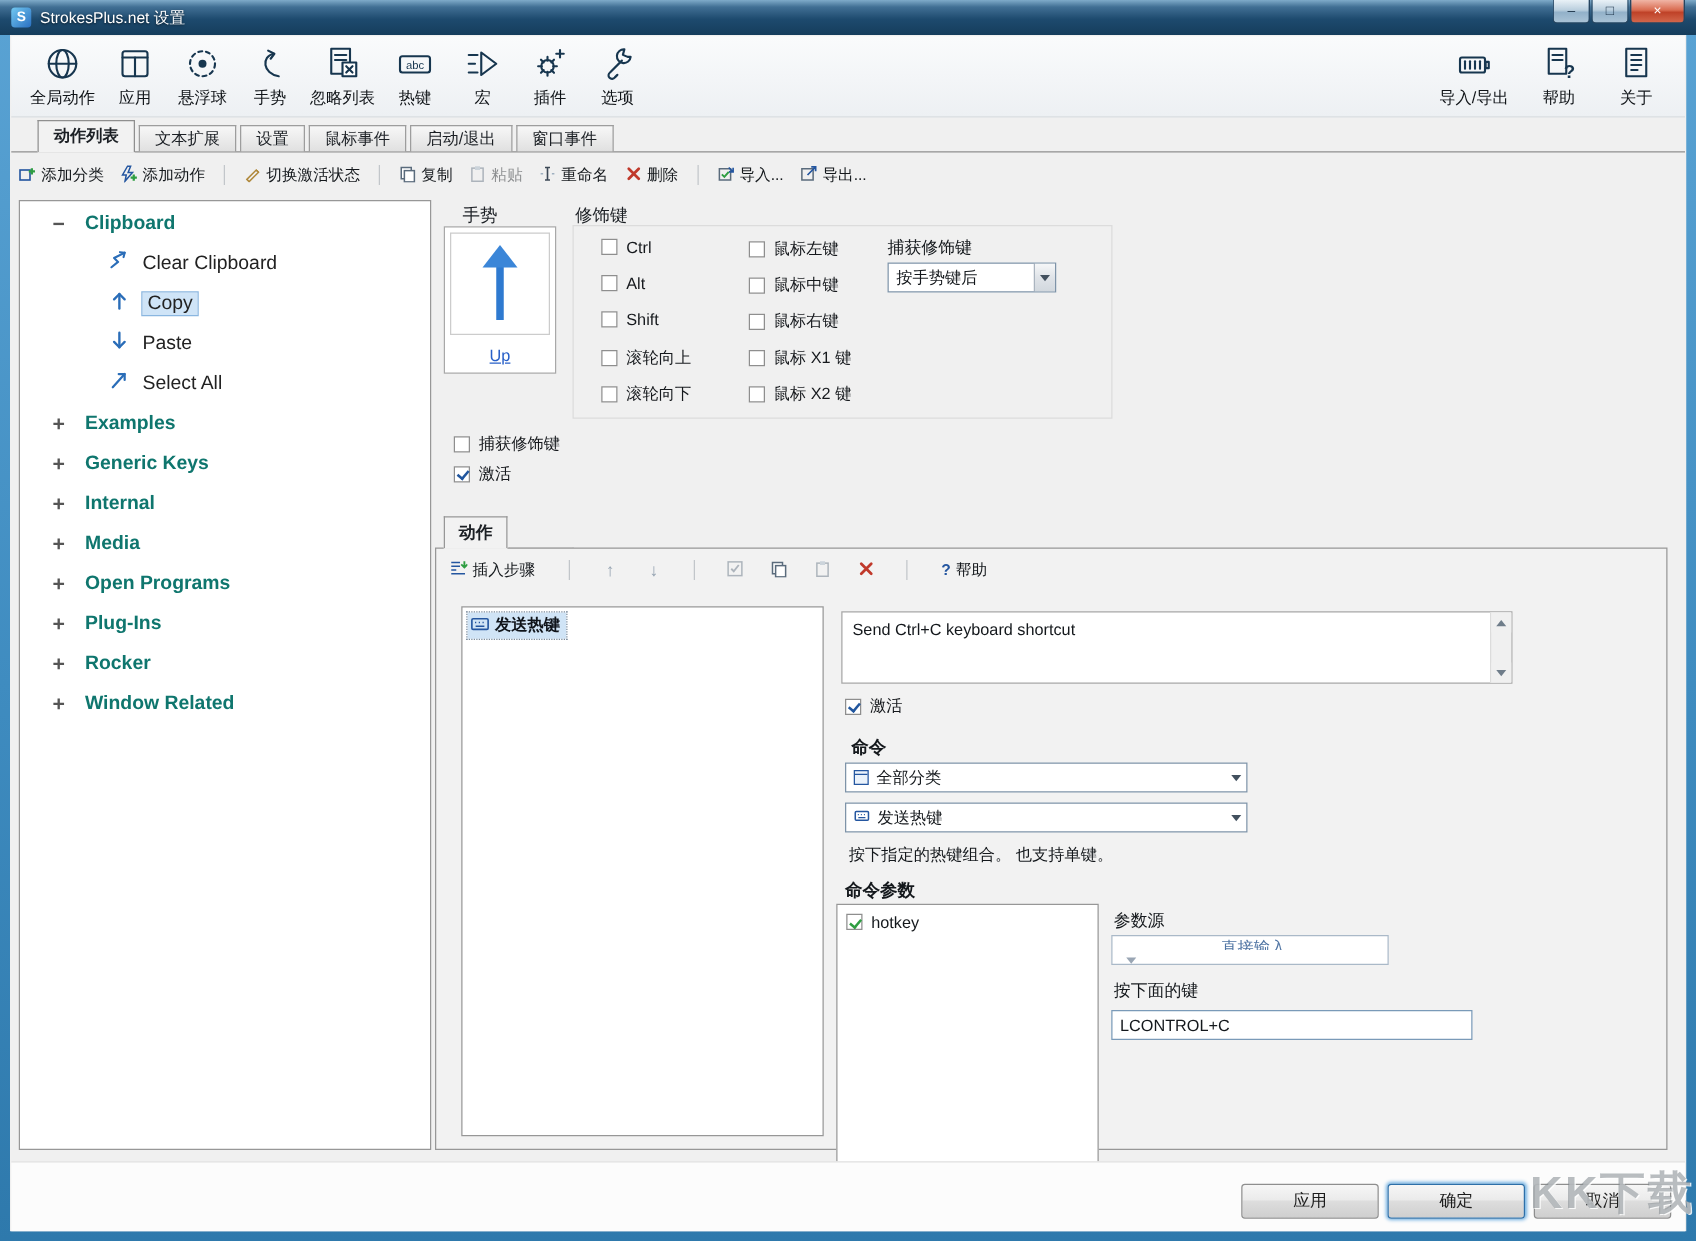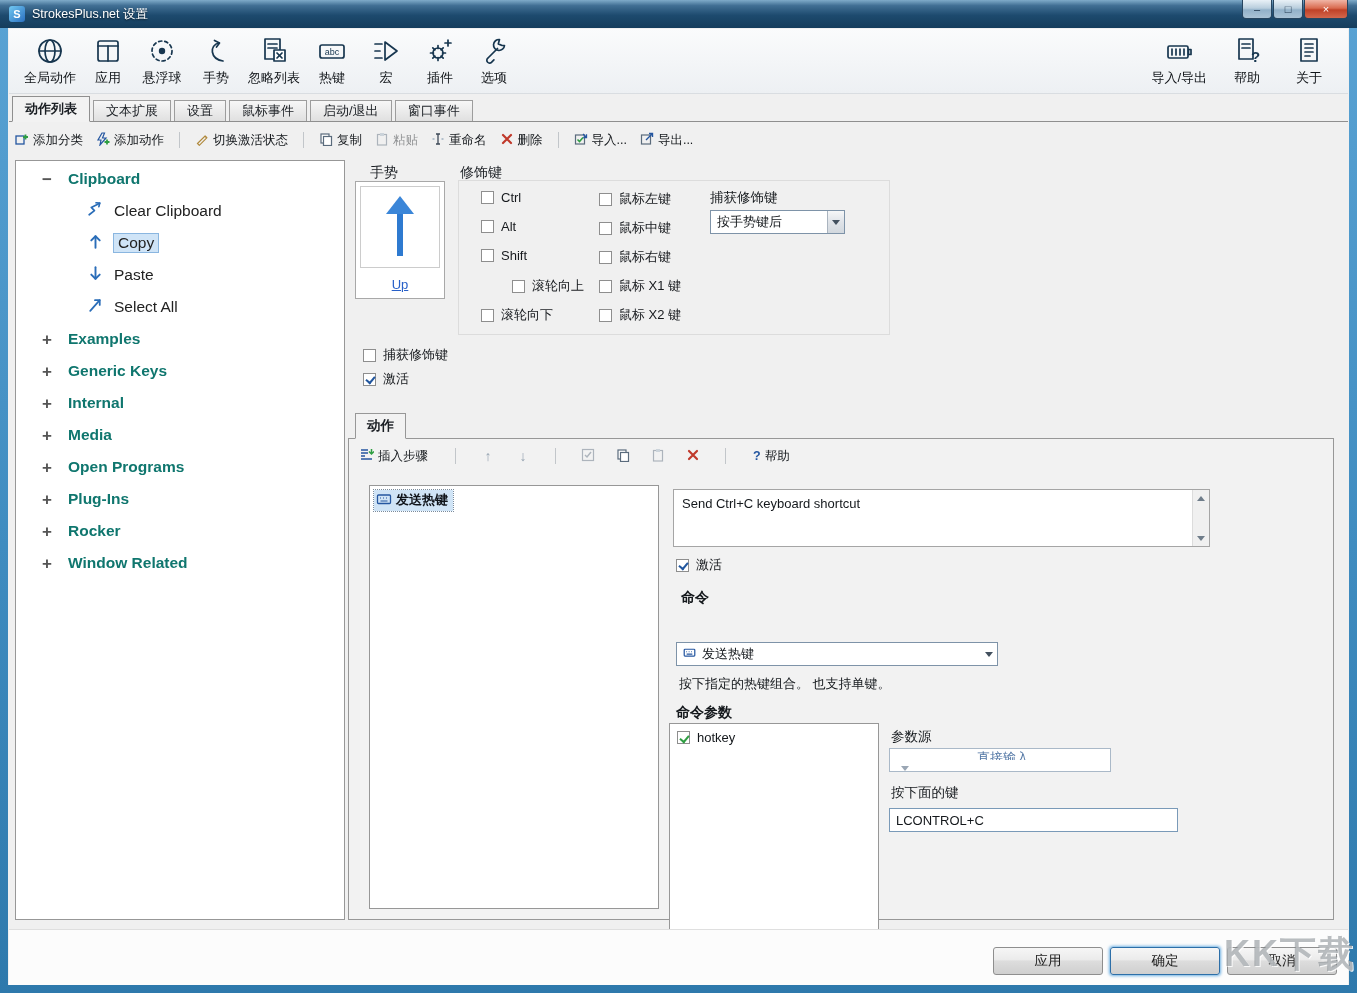--- a/index.html
+++ b/index.html
@@ -31,21 +31,21 @@
     background:linear-gradient(#fafbfc,#edf0f3); border-bottom:1px solid #d9dde1;
     display:flex; align-items:center; padding-left:10px; }
   .tb-item { display:flex; flex-direction:column; align-items:center; justify-content:center;
     min-width:54px; height:58px; padding:2px 5px; gap:3px; font-size:13px; color:#101418; cursor:default; }
   .tb-item svg { display:block; }
   .tb-right { margin-left:auto; display:flex; padding-right:12px; gap:8px; }
   .icon-stroke { stroke:#17364f; fill:none; stroke-width:1.7; stroke-linecap:round; stroke-linejoin:round; }
 
   
   .tab-strip { position:absolute; left:9px; top:95px; width:1339px; height:27px;
-    border-bottom:1px solid #8f8f8f; display:flex; align-items:flex-end; padding-left:3px; }
+    border-bottom:1px solid #8f8f8f; display:flex; align-items:flex-end; padding-left:21px; }
   .tab { height:21px; display:flex; align-items:center; padding:0 12px; margin-right:3px;
     font-size:13px; color:#1b1f24; background:linear-gradient(#f7f7f7,#e0e0e0);
     border:1px solid #9d9d9d; border-bottom:none; }
   .tab.active { height:26px; font-weight:bold; background:#f2f2f2; border:1px solid #8f8f8f;
     border-bottom:1px solid #f2f2f2; margin-bottom:-1px; }
 
   
   .action-toolbar { position:absolute; left:13px; top:127px; height:26px;
     display:flex; align-items:center; gap:9px; font-size:12.5px; color:#14181c; }
   .at-item { display:flex; align-items:center; gap:4px; height:22px; padding:0 2px; }
@@ -445,21 +445,21 @@
       <span>Ctrl</span>
     </div>
   <div class="cbrow" style="left:481px; top:219px;">
       <span class="cb"></span>
       <span>Alt</span>
     </div>
   <div class="cbrow" style="left:481px; top:248px;">
       <span class="cb"></span>
       <span>Shift</span>
     </div>
-  <div class="cbrow" style="left:481px; top:277px;margin-left:31px;">
+  <div class="cbrow" style="left:481px; top:277px;">
       <span class="cb"></span>
       <span>滚轮向上</span>
     </div>
   <div class="cbrow" style="left:481px; top:306px;">
       <span class="cb"></span>
       <span>滚轮向下</span>
     </div>
 
   <div class="cbrow" style="left:599px; top:190px;">
       <span class="cb"></span>
@@ -562,20 +562,27 @@
       </div>
     </div>
 
     <div class="cbrow" style="left:327px; top:117px;">
       <span class="cb checked"></span>
       <span>激活</span>
     </div>
 
     <div class="bold-label" style="left:332px; top:150px;">命令</div>
 
+    <div class="combo flat" style="left:327px; top:171px; width:322px; height:24px;">
+      <span class="cicon12"></span>
+      <span class="val">全部分类</span>
+      <span class="btn">
+          <span class="tri"></span>
+        </span>
+    </div>
 
     <div class="combo flat" style="left:327px; top:203px; width:322px; height:24px;">
       <span><svg width="13" height="13" viewBox="0 0 16 16">
             <rect x="1.5" y="4" width="13" height="8.5" rx="1" fill="none" stroke="#2456a0" stroke-width="1.5"></rect>
             <path d="M4 7 h1 M7 7 h1 M10 7 h1 M4.5 10 h7" stroke="#2456a0" stroke-width="1.3" fill="none"></path>
           </svg></span>
       <span class="val">发送热键</span>
       <span class="btn">
           <span class="tri"></span>
         </span>

